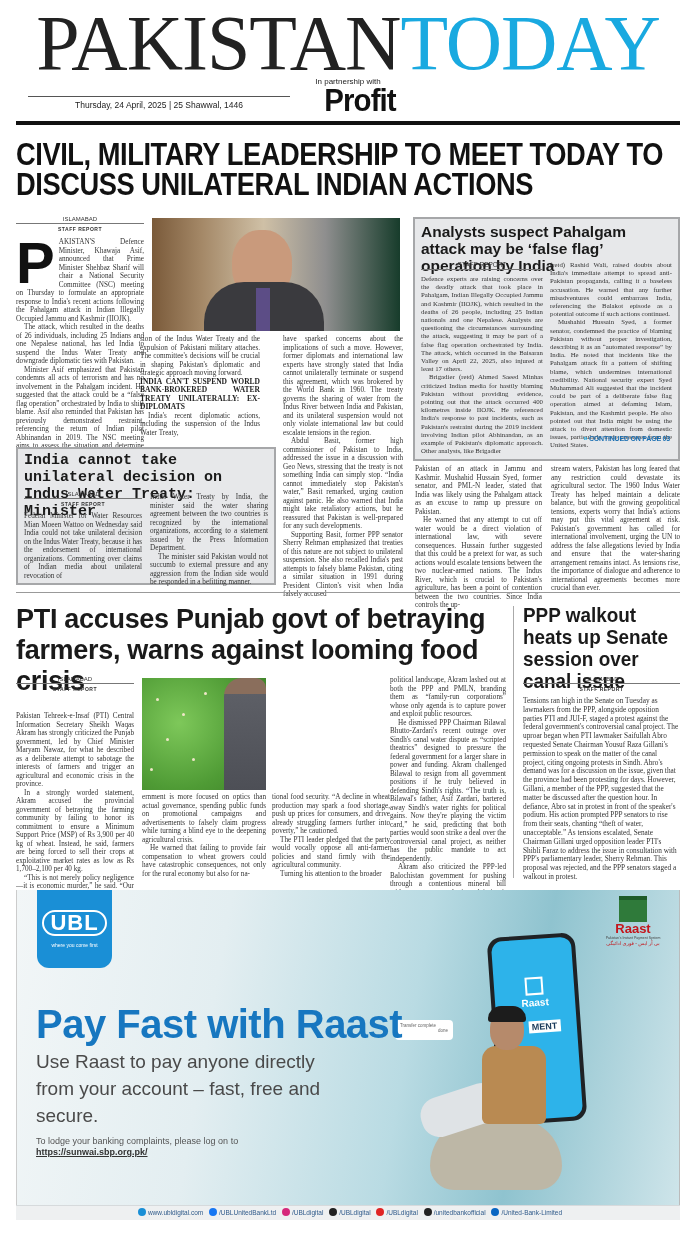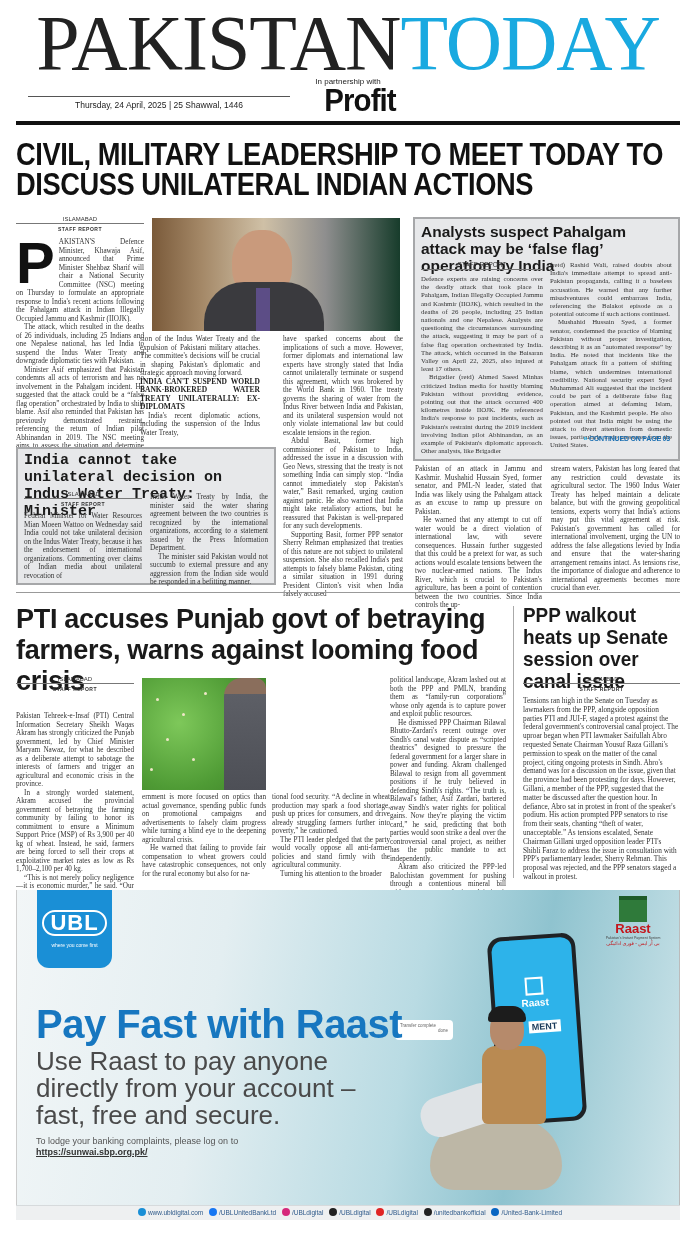--- a/index.html
+++ b/index.html
@@ -55,21 +55,21 @@
 .phone .scr .nm{font-size:10px;font-weight:bold}
 .phone .scr .pm{position:absolute;left:32px;top:82px;background:#fff;color:#1a3a5a;font-size:9px;font-weight:bold;padding:1px 3px}
 .bubble{left:395px;top:1020px;width:58px;height:20px;background:#fff;border-radius:4px;font-family:"Liberation Sans",sans-serif;font-size:4.5px;color:#666;padding:3px 5px}
 .person{left:420px;top:1000px;width:160px;height:190px}
 .person .head{position:absolute;left:70px;top:10px;width:34px;height:40px;border-radius:45%;background:#b68a6b}
 .person .hair{position:absolute;left:68px;top:6px;width:38px;height:16px;border-radius:18px 18px 4px 4px;background:#1c1c1c}
 .person .jacket{position:absolute;left:62px;top:46px;width:64px;height:78px;background:#b98a52;border-radius:14px 14px 6px 6px}
 .person .legs{position:absolute;left:0;top:90px;width:82px;height:40px;background:#dfe3e6;border-radius:18px;transform:rotate(-18deg)}
 .person .bag{position:absolute;left:10px;top:118px;width:132px;height:72px;background:#bdb7a6;border-radius:60px 60px 30px 30px}
 .ad-h1{left:36px;top:1003px;font-family:Liberation Sans, sans-serif;font-weight:bold;font-size:40px;line-height:42px;color:#1777c0;letter-spacing:-0.5px;white-space:nowrap}
-.ad-h2{left:36px;top:1048px;font-family:"Liberation Sans",sans-serif;font-size:26px;line-height:27px;color:#4a4a4a;width:320px}
+.ad-h2{left:36px;top:1048px;font-family:"Liberation Sans",sans-serif;font-size:19px;line-height:27px;color:#4a4a4a;width:320px}
 .ad-note{left:36px;top:1136px;font-family:"Liberation Sans",sans-serif;font-size:9px;line-height:11px;color:#555}
 .ad-note a{color:#333;font-weight:bold;text-decoration:underline}
 .ad-foot{left:16px;top:1205px;width:664px;height:15px;background:#eef0f1;border-top:1px solid #d6dadc;font-family:"Liberation Sans",sans-serif;font-size:6.5px;color:#2f5a8a;text-align:center;line-height:14px;white-space:nowrap}
 .ad-foot .si{display:inline-block;width:8px;height:8px;border-radius:50%;vertical-align:-1px;margin:0 2px 0 4px}
 .col{position:absolute}
 </style>
 </head>
 <body>
 
 <header class="abs mast">

